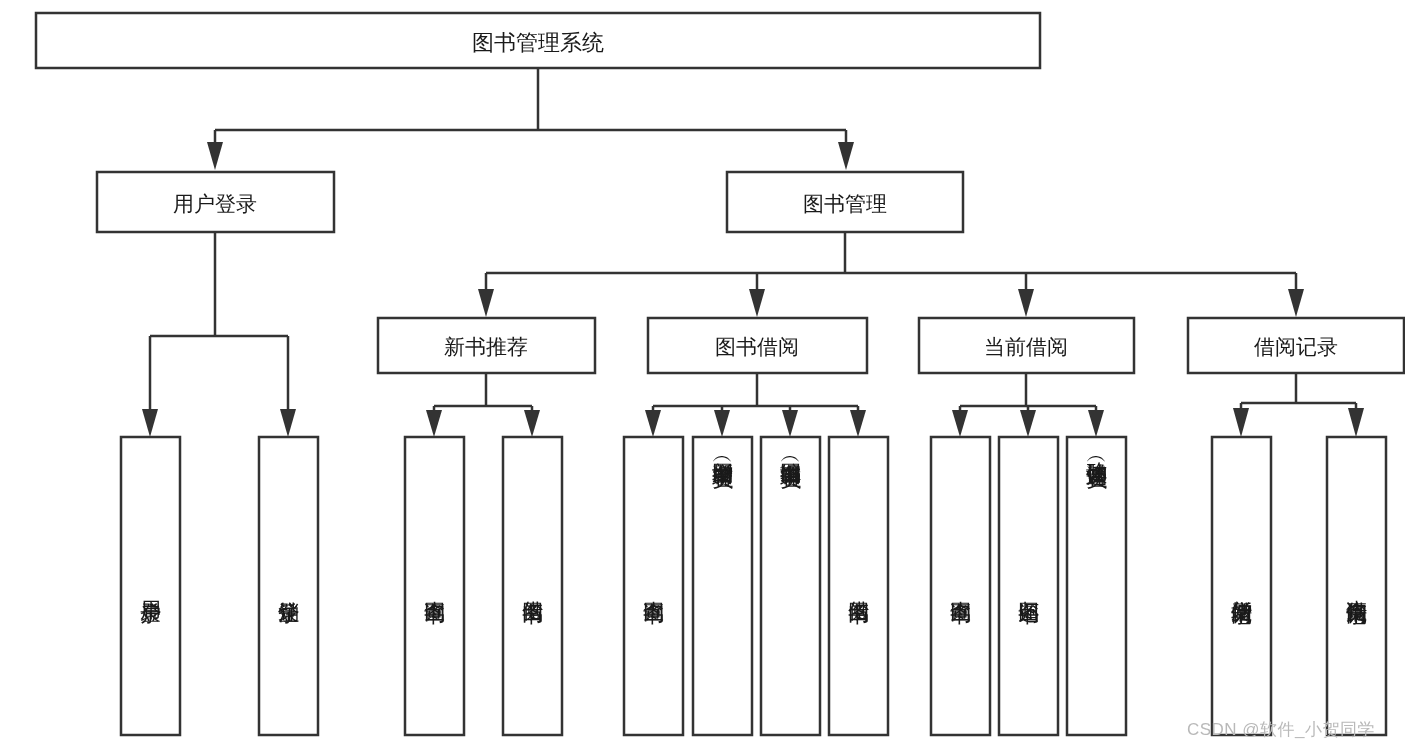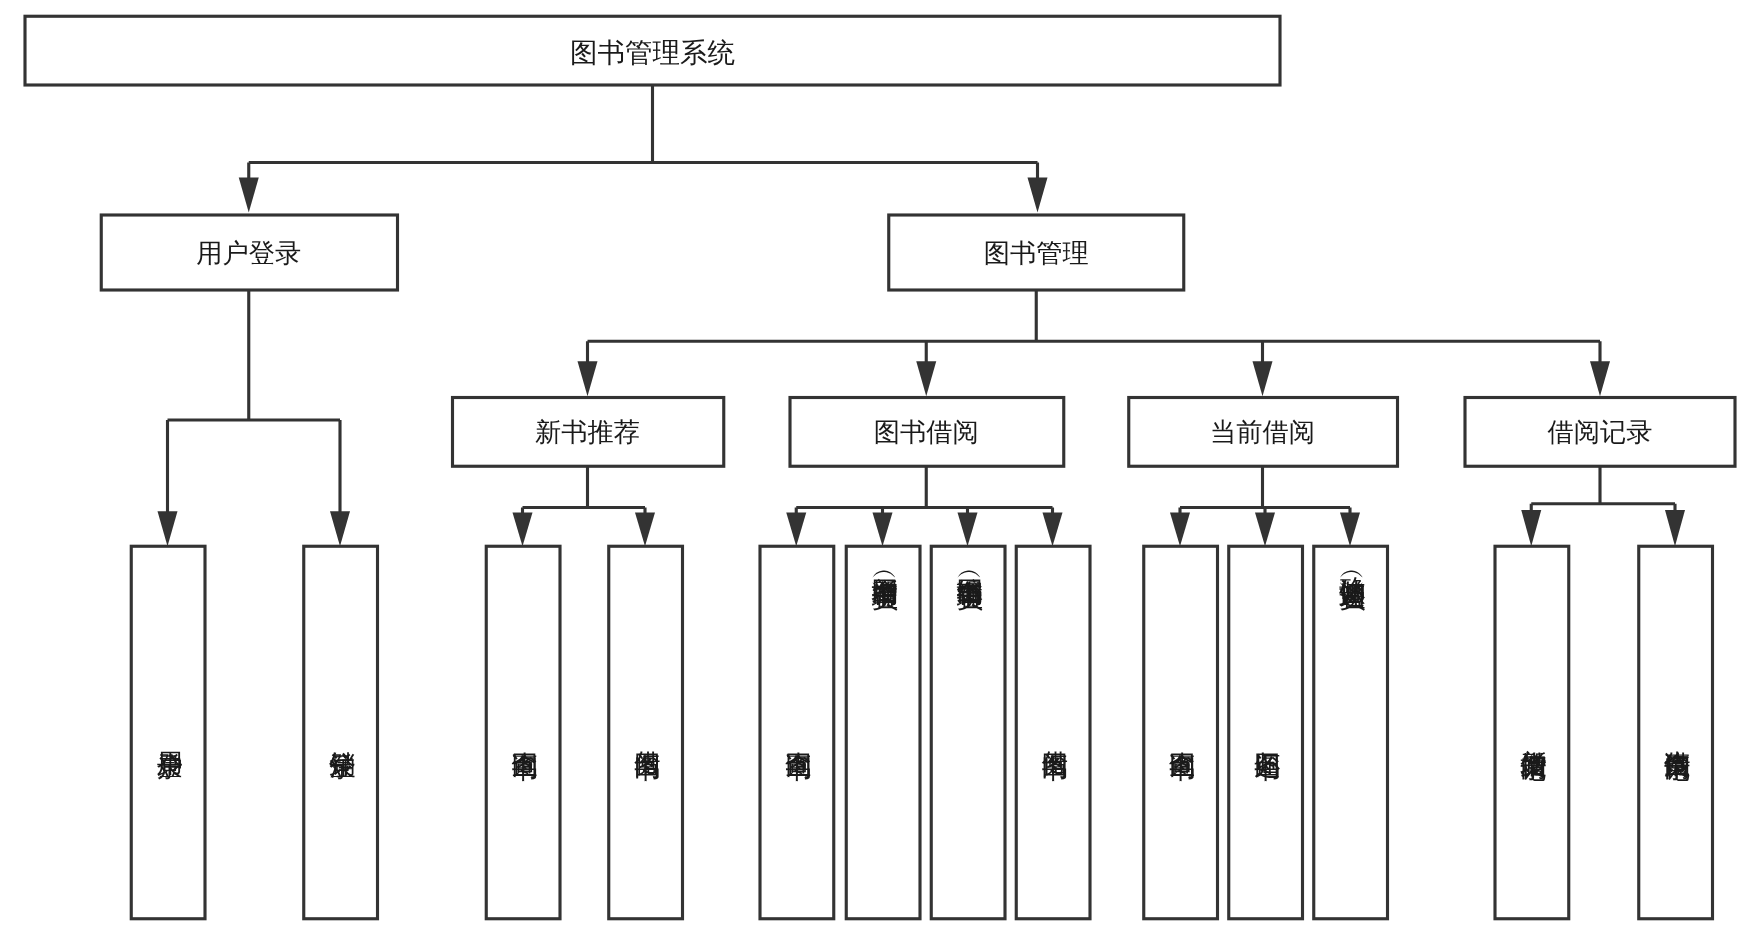--- a/index.html
+++ b/index.html
@@ -11,21 +11,21 @@
   body {
     width: 1405px;
     height: 747px;
     font-family: "Liberation Sans", "DejaVu Sans", sans-serif;
     overflow: hidden;
     position: relative;
   }
   #chart-root {
     position: absolute;
     top: 0;
-    left: 0;
+    left: 16px;
     width: 1373px;
     height: 747px;
   }
   svg#diagram {
     display: block;
     width: 1405px;
     height: 747px;
   }
   .node-box {
     fill: #ffffff;
@@ -256,14 +256,15 @@
     <span class="leaf-label">确认归还（管理员）</span>
   </div>
 
   <div class="leaf-label-wrap" style="left:1196px; top:437px; width:59px; height:298px; align-items:center;">
     <span class="leaf-label">新增借阅记录</span>
   </div>
   <div class="leaf-label-wrap" style="left:1311px; top:437px; width:59px; height:298px; align-items:center;">
     <span class="leaf-label">查询借阅记录</span>
   </div>
 
+  <div class="watermark">CSDN @软件_小贺同学</div>
 
 </div>
 
 </body></html>

